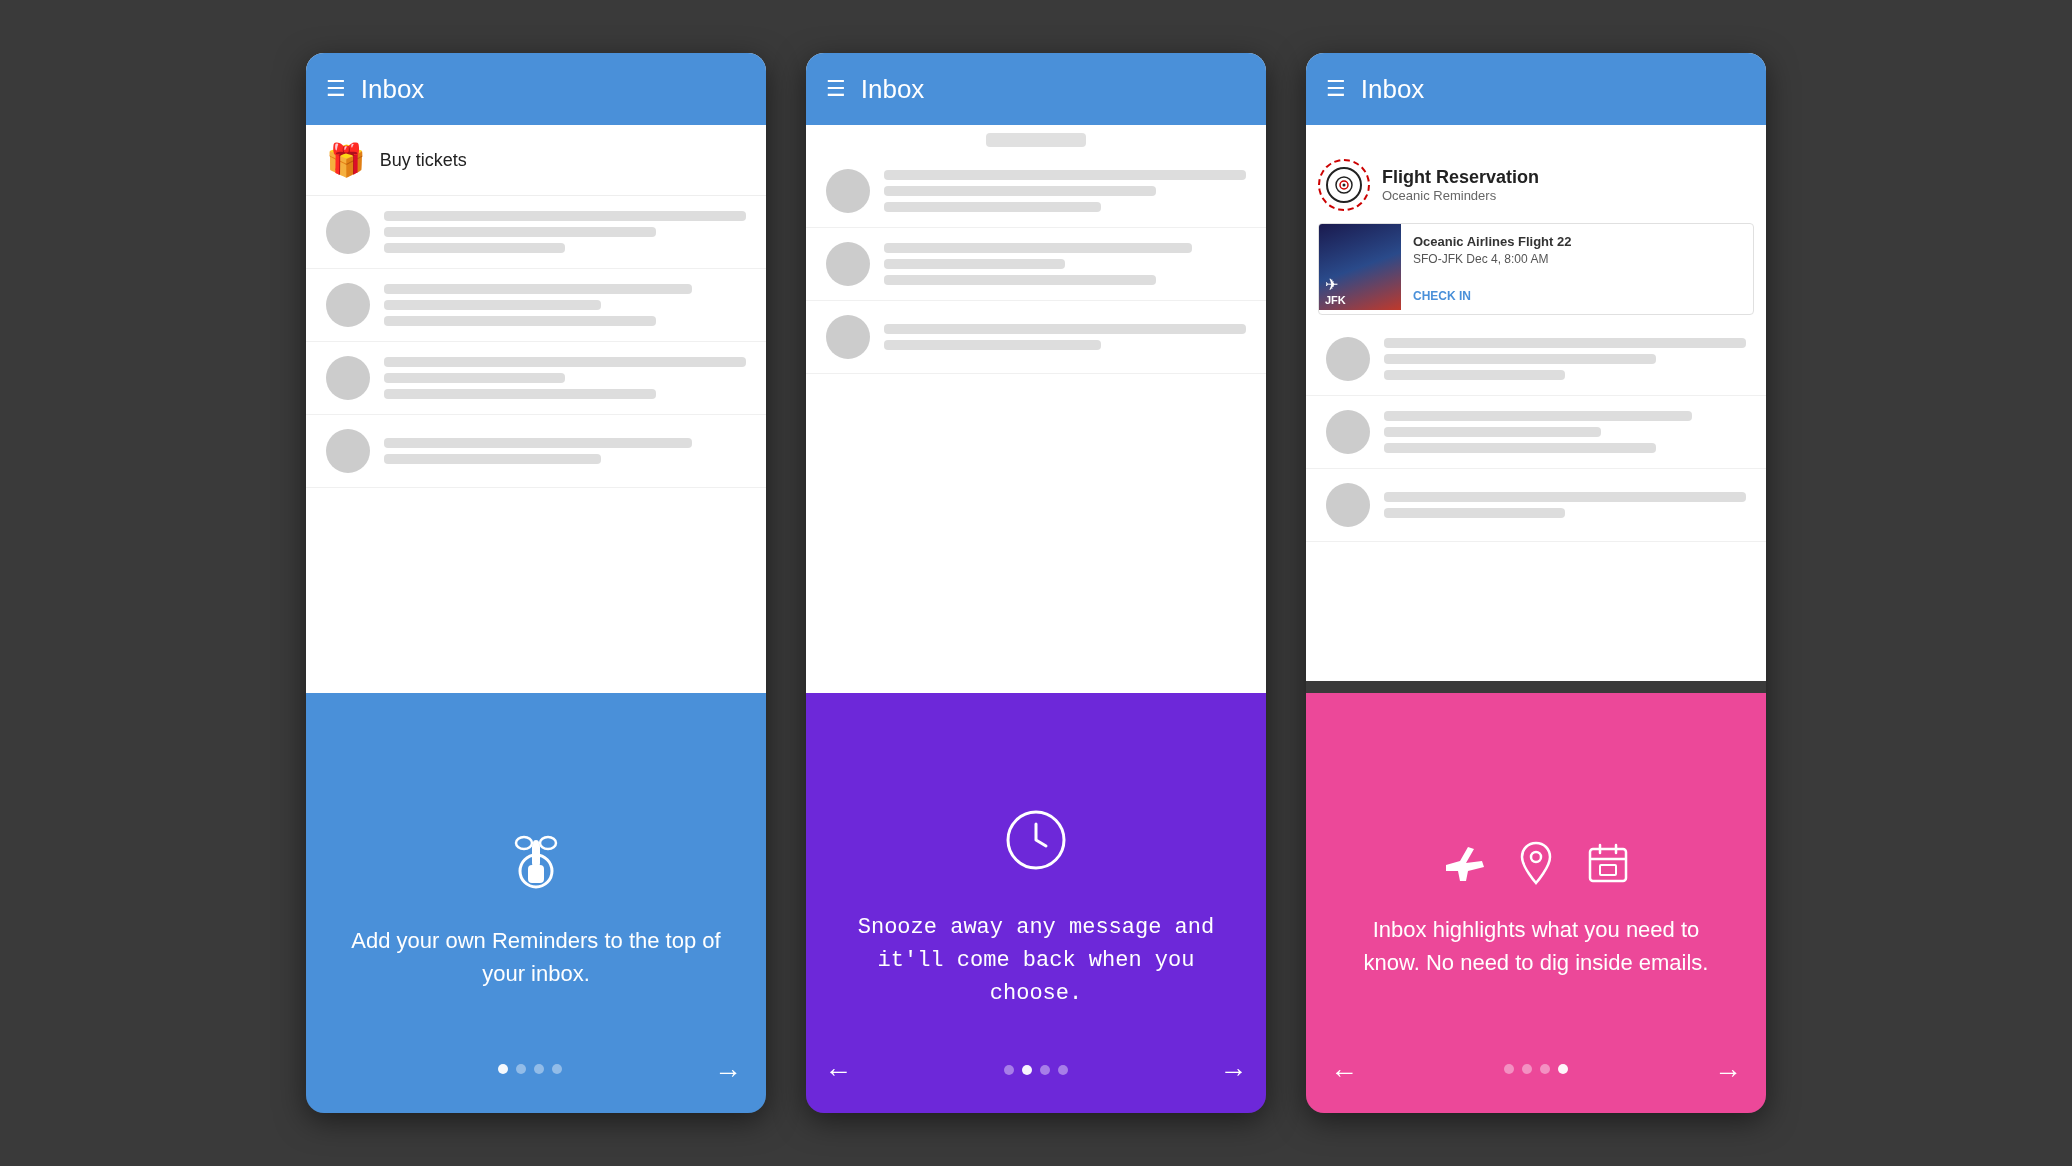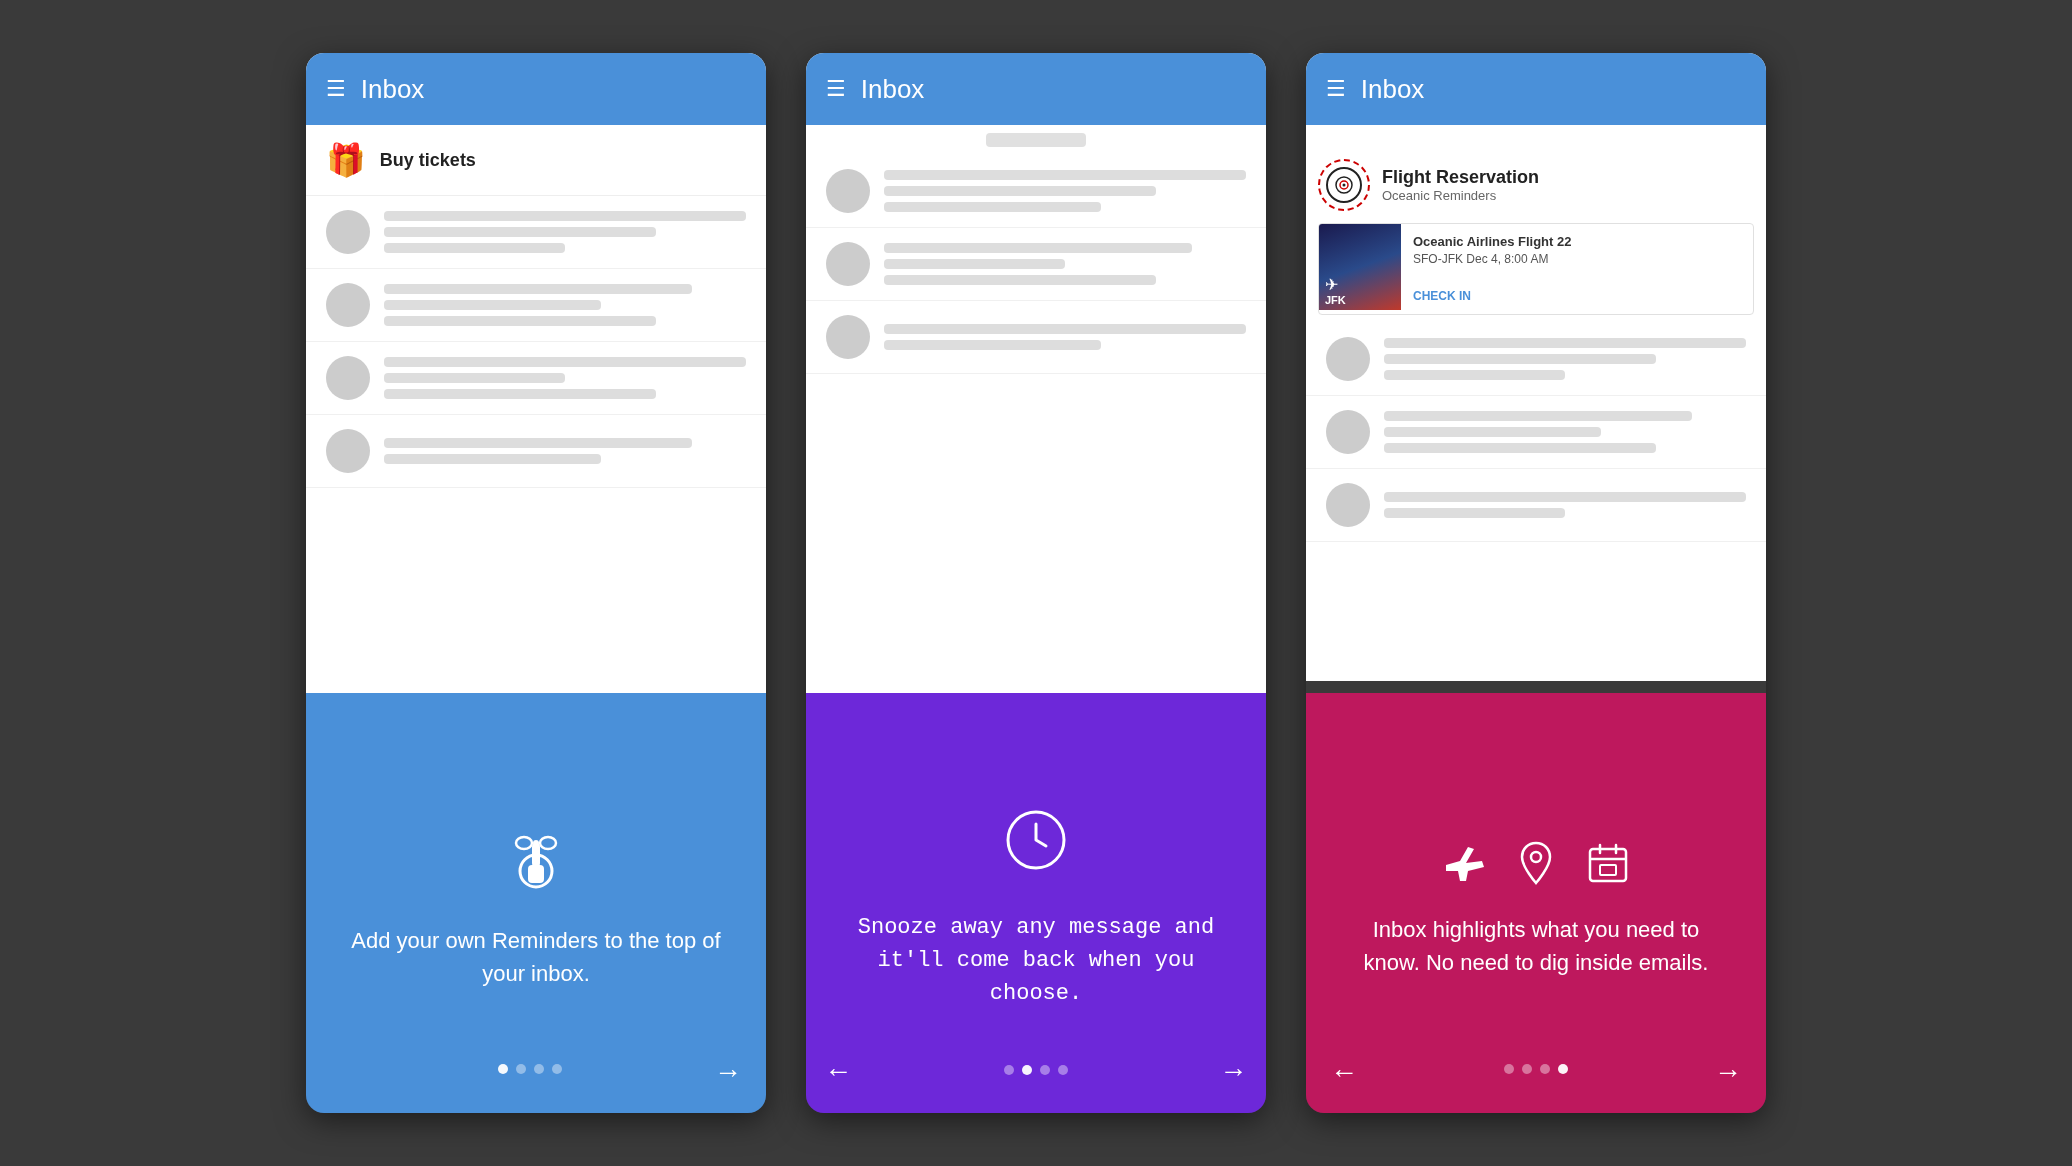--- a/index.html
+++ b/index.html
@@ -74,21 +74,21 @@
       gap: 14px;
     }
 
     .reminder-icon {
       font-size: 32px;
       color: #4A90D9;
     }
 
     .inbox-item-title-bold {
       font-size: 18px;
-      font-weight: 700;
+      font-weight: 400;
       color: #222;
     }
 
     .placeholder-item {
       display: flex;
       align-items: center;
       padding: 14px 20px;
       border-bottom: 1px solid #f0f0f0;
       gap: 14px;
     }
@@ -179,21 +179,21 @@
       flex-direction: column;
       align-items: center;
       justify-content: center;
       padding: 30px 40px 20px;
       position: relative;
       flex-shrink: 0;
     }
 
     .panel-blue { background: #4A90D9; }
     .panel-orange { background: #6d28d9; font-family: Liberation Mono, monospace; }
-    .panel-purple { background: #be185d; margin-top: 12px; }
+    .panel-purple { background: #ec4899; margin-top: 12px; }
 
     .panel-icon {
       font-size: 56px;
       color: white;
       margin-bottom: 24px;
       line-height: 1;
     }
 
     .panel-icons-row {
       display: flex;

